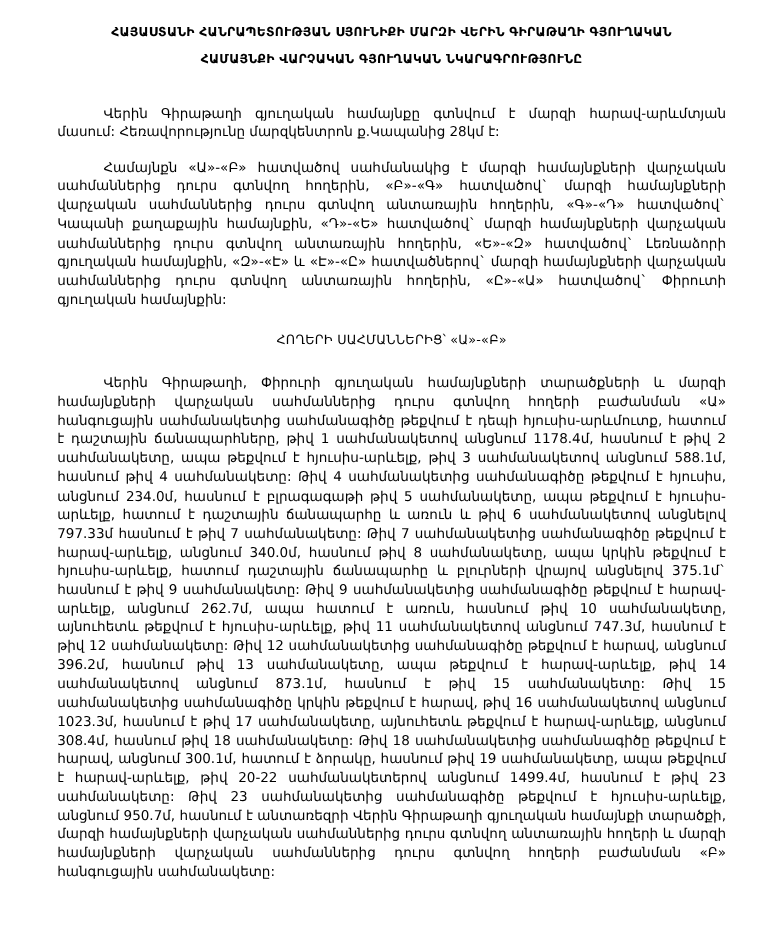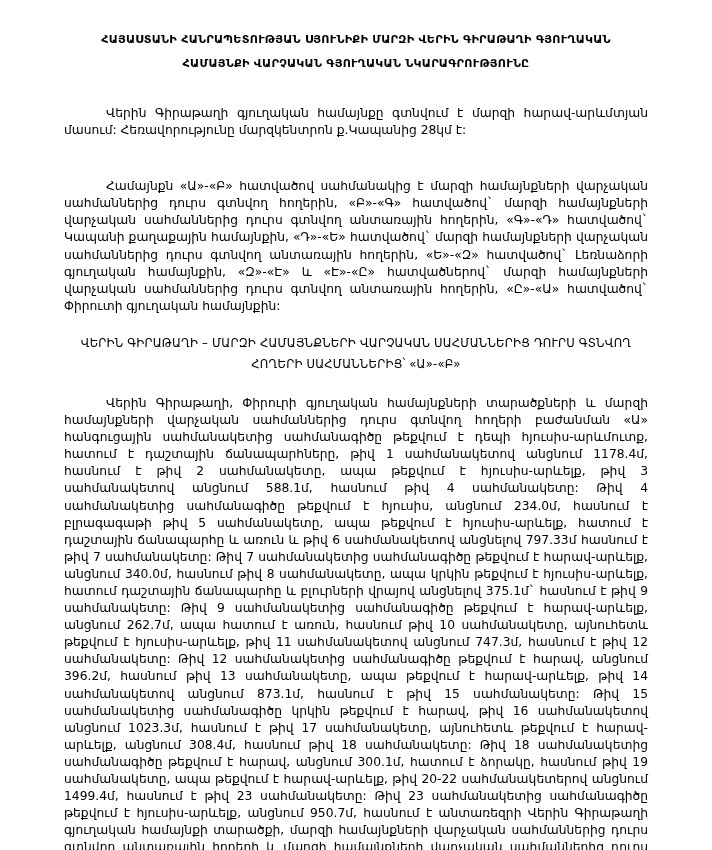--- a/index.html
+++ b/index.html
@@ -13,21 +13,21 @@
     height: 850px;
     font-family: "DejaVu Sans", "Liberation Sans", sans-serif;
     color: #000000;
     overflow: hidden;
   }
   .page {
     position: relative;
     width: 712px;
     height: 850px;
     box-sizing: border-box;
-    padding: 26px 48px 10px 48px;
+    padding: 16px 48px 10px 48px;
     background: #ffffff;
   }
 
   
   .doc-title {
     text-align: center;
     font-size: 11.2px;
     font-weight: bold;
     letter-spacing: 0.25px;
     line-height: 24px;
@@ -37,21 +37,21 @@
   .doc-title .line-2 {
     display: block;
   }
 
   
   .para {
     font-size: 12.3px;
     line-height: 17.1px;
     text-align: justify;
     text-justify: inter-word;
-    margin: 16px;
+    margin: 4px;
     text-indent: 42px;
     hyphens: none;
   }
   .para.intro-first {
     margin-top: 16px;
   }
 
   
   .section-heading {
     text-align: center;
@@ -85,21 +85,20 @@
 
   <div class="spacer-md"></div>
 
   <p class="para intro-first">Վերին Գիրաթաղի գյուղական  համայնքը գտնվում է մարզի հարավ-արևմտյան մասում: Հեռավորությունը մարզկենտրոն ք.Կապանից   28կմ է:</p>
 
   <div class="spacer-sm"></div>
 
   <p class="para">Համայնքն «Ա»-«Բ» հատվածով սահմանակից է մարզի համայնքների վարչական սահմաններից դուրս գտնվող հողերին, «Բ»-«Գ» հատվածով` մարզի համայնքների վարչական սահմաններից դուրս գտնվող անտառային հողերին, «Գ»-«Դ» հատվածով` Կապանի քաղաքային համայնքին, «Դ»-«Ե» հատվածով` մարզի համայնքների վարչական սահմաններից դուրս գտնվող անտառային հողերին, «Ե»-«Զ» հատվածով` Լեռնաձորի գյուղական համայնքին, «Զ»-«Է» և «Է»-«Ը» հատվածներով` մարզի համայնքների վարչական սահմաններից դուրս գտնվող անտառային հողերին, «Ը»-«Ա» հատվածով` Փիրուտի գյուղական համայնքին:</p>
 
   <div class="section-heading">
-    <span class="sh-line">ՎԵՐԻՆ ԳԻՐԱԹԱՂԻ – ՄԱՐԶԻ  ՀԱՄԱՅՆՔՆԵՐԻ ՎԱՐՉԱԿԱՆ ՍԱՀՄԱՆՆԵՐԻՑ  ԴՈՒՐՍ ԳՏՆՎՈՂ</span>
     <span class="sh-line">ՀՈՂԵՐԻ ՍԱՀՄԱՆՆԵՐԻՑ՝  «Ա»-«Բ»</span>
   </div>
 
   <div class="body-block">
     <p class="para">Վերին Գիրաթաղի, Փիրուրի գյուղական համայնքների տարածքների և մարզի համայնքների վարչական սահմաններից դուրս գտնվող հողերի բաժանման «Ա» հանգուցային սահմանակետից սահմանագիծը թեքվում է դեպի հյուսիս-արևմուտք, հատում է դաշտային ճանապարհները, թիվ 1 սահմանակետով անցնում 1178.4մ, հասնում է թիվ 2 սահմանակետը, ապա թեքվում է հյուսիս-արևելք, թիվ 3 սահմանակետով անցնում 588.1մ, հասնում թիվ 4 սահմանակետը: Թիվ 4 սահմանակետից սահմանագիծը թեքվում է հյուսիս, անցնում 234.0մ, հասնում է բլրագագաթի թիվ 5 սահմանակետը, ապա թեքվում է հյուսիս-արևելք, հատում է դաշտային ճանապարհը և առուն և թիվ 6 սահմանակետով անցնելով 797.33մ հասնում է թիվ 7 սահմանակետը: Թիվ 7 սահմանակետից սահմանագիծը թեքվում է հարավ-արևելք, անցնում 340.0մ, հասնում թիվ 8 սահմանակետը, ապա կրկին թեքվում է հյուսիս-արևելք, հատում դաշտային ճանապարհը և բլուրների վրայով անցնելով 375.1մ` հասնում է թիվ 9 սահմանակետը: Թիվ 9 սահմանակետից սահմանագիծը թեքվում է հարավ-արևելք, անցնում 262.7մ, ապա հատում է առուն, հասնում թիվ 10 սահմանակետը, այնուհետև թեքվում է հյուսիս-արևելք, թիվ 11 սահմանակետով անցնում 747.3մ, հասնում է թիվ 12 սահմանակետը: Թիվ 12 սահմանակետից սահմանագիծը թեքվում է հարավ, անցնում 396.2մ, հասնում թիվ 13 սահմանակետը, ապա թեքվում է հարավ-արևելք, թիվ 14 սահմանակետով անցնում 873.1մ, հասնում է թիվ 15 սահմանակետը: Թիվ 15 սահմանակետից սահմանագիծը կրկին թեքվում է հարավ, թիվ 16 սահմանակետով անցնում 1023.3մ, հասնում է թիվ 17 սահմանակետը, այնուհետև թեքվում է հարավ-արևելք, անցնում 308.4մ, հասնում թիվ 18 սահմանակետը: Թիվ 18 սահմանակետից սահմանագիծը թեքվում է հարավ, անցնում 300.1մ, հատում է ձորակը, հասնում թիվ 19 սահմանակետը, ապա թեքվում է հարավ-արևելք, թիվ 20-22 սահմանակետերով անցնում 1499.4մ, հասնում է թիվ 23 սահմանակետը: Թիվ 23 սահմանակետից սահմանագիծը թեքվում է հյուսիս-արևելք, անցնում 950.7մ, հասնում է անտառեզրի Վերին Գիրաթաղի գյուղական համայնքի տարածքի, մարզի համայնքների վարչական սահմաններից դուրս գտնվող անտառային հողերի և մարզի համայնքների վարչական սահմաններից դուրս գտնվող հողերի բաժանման «Բ» հանգուցային սահմանակետը:</p>
   </div>
 
 </div>
 
 </body></html>

